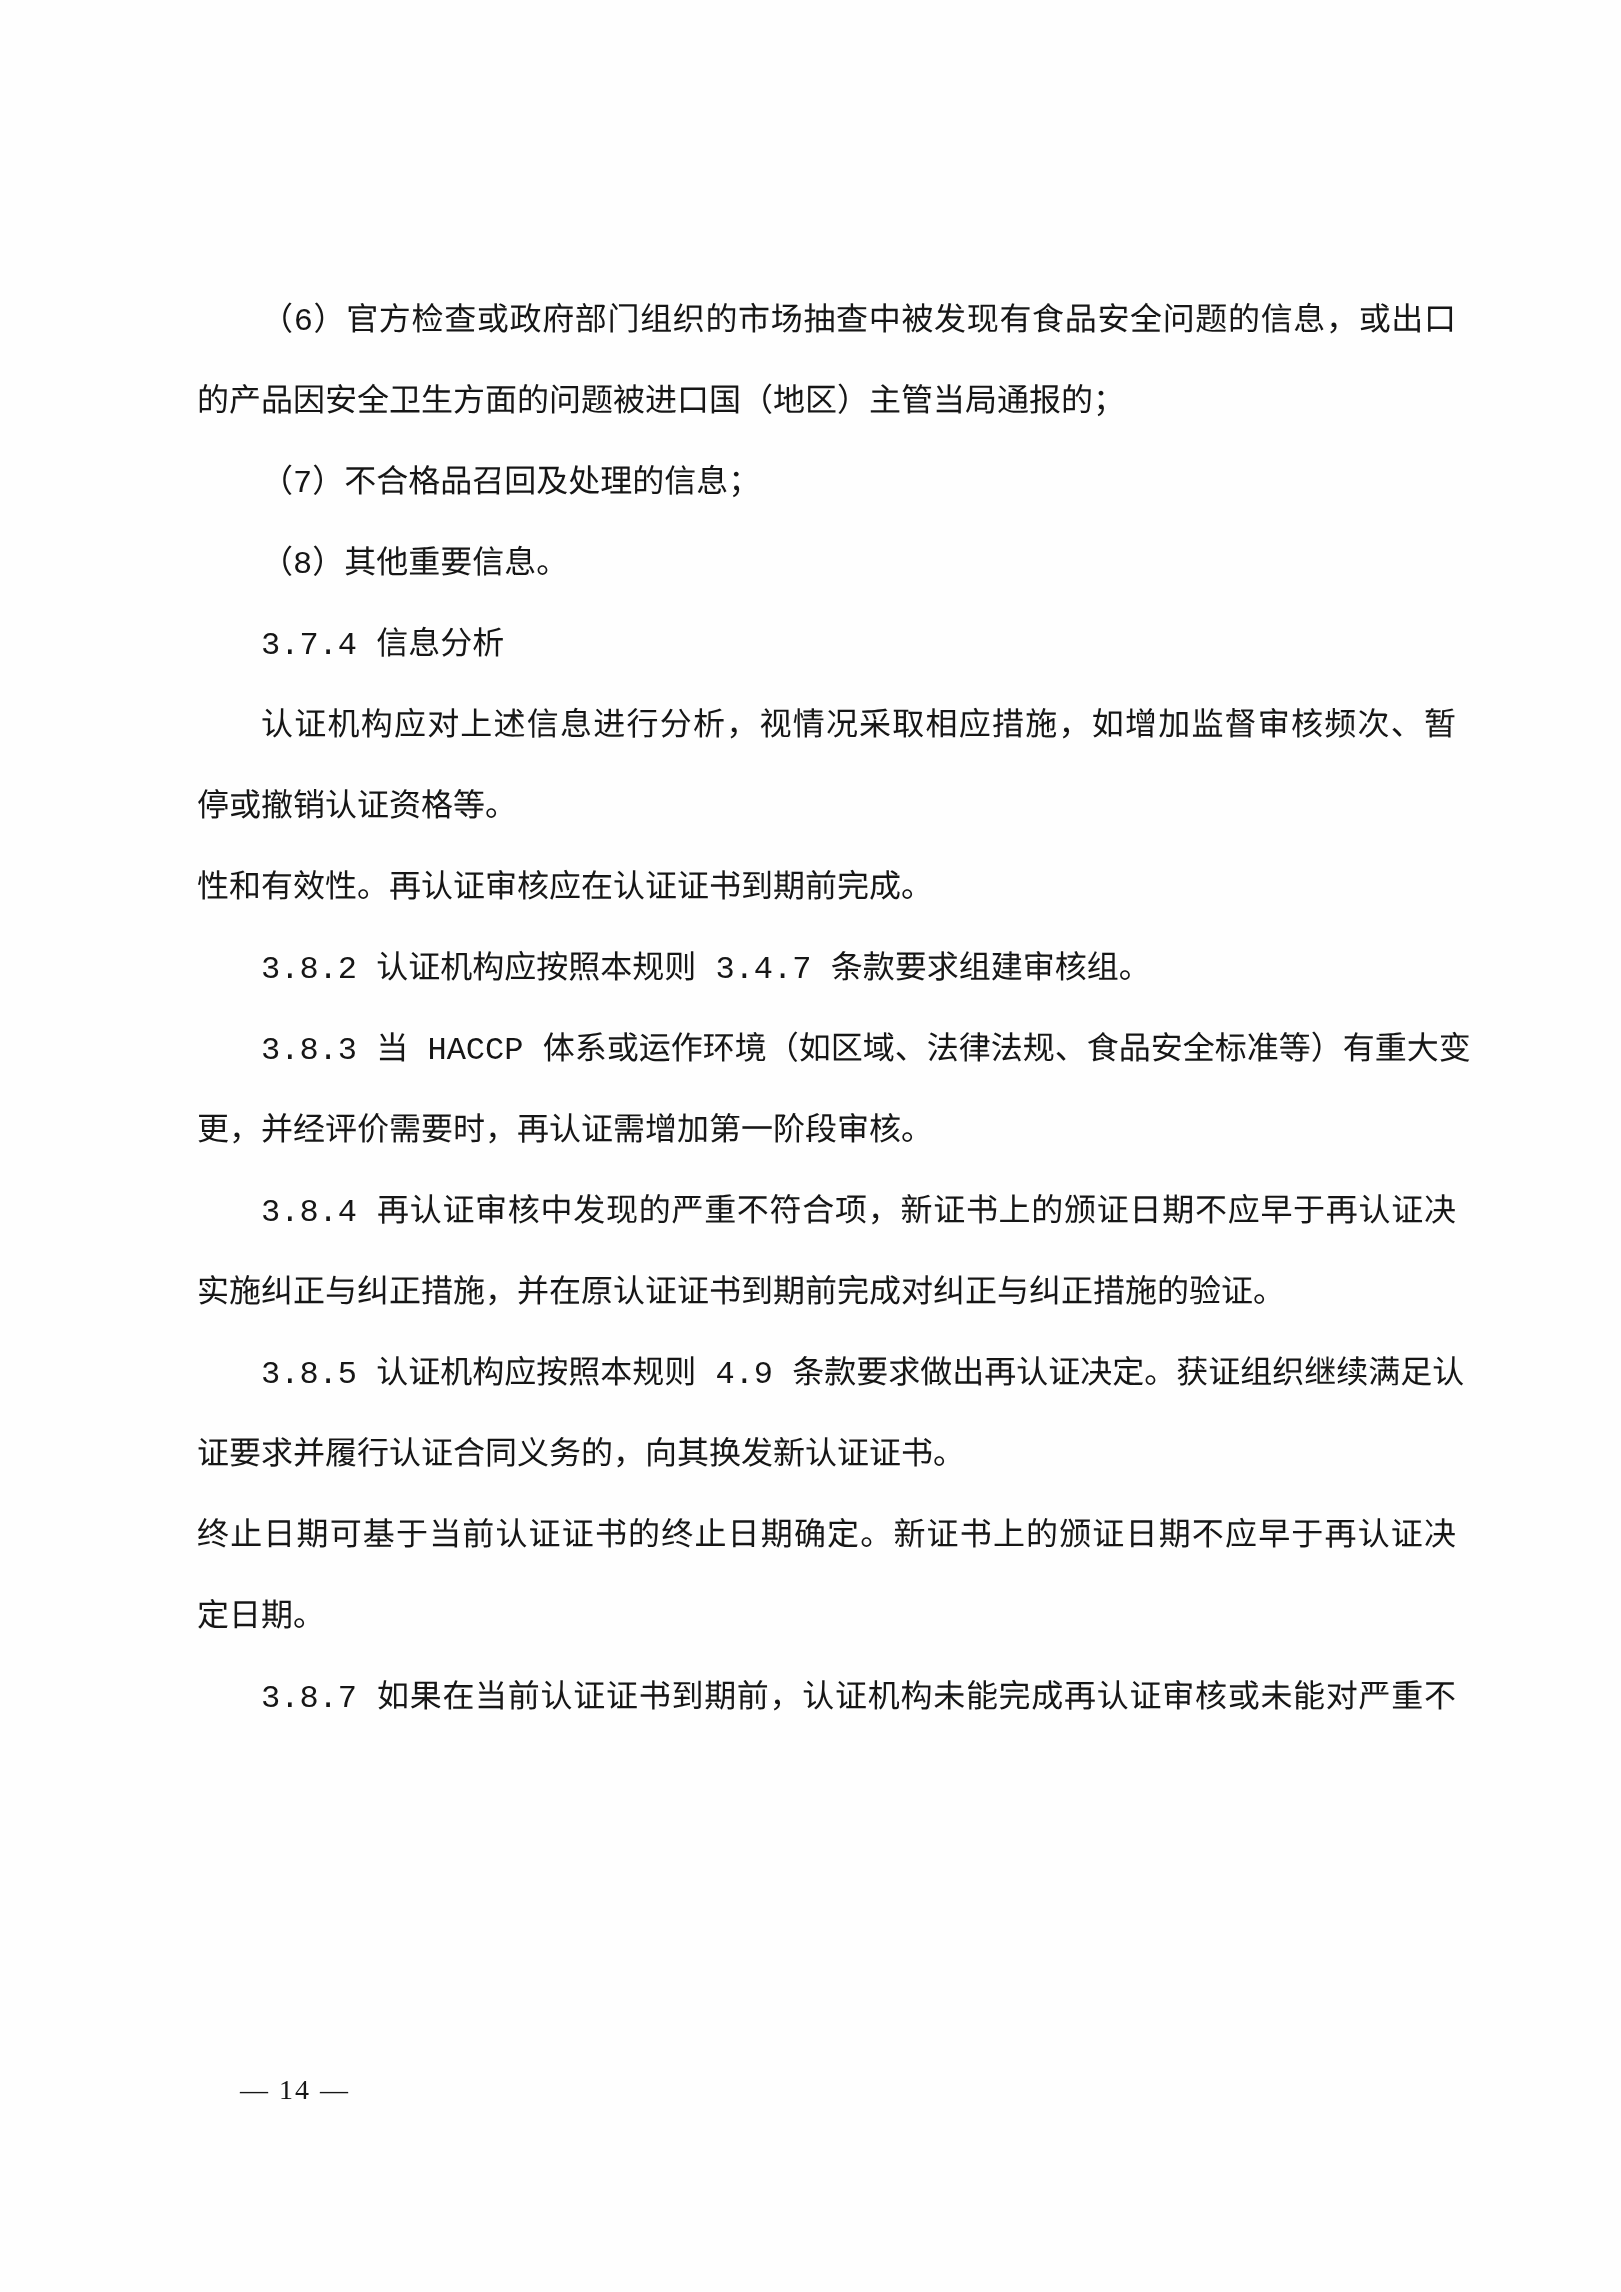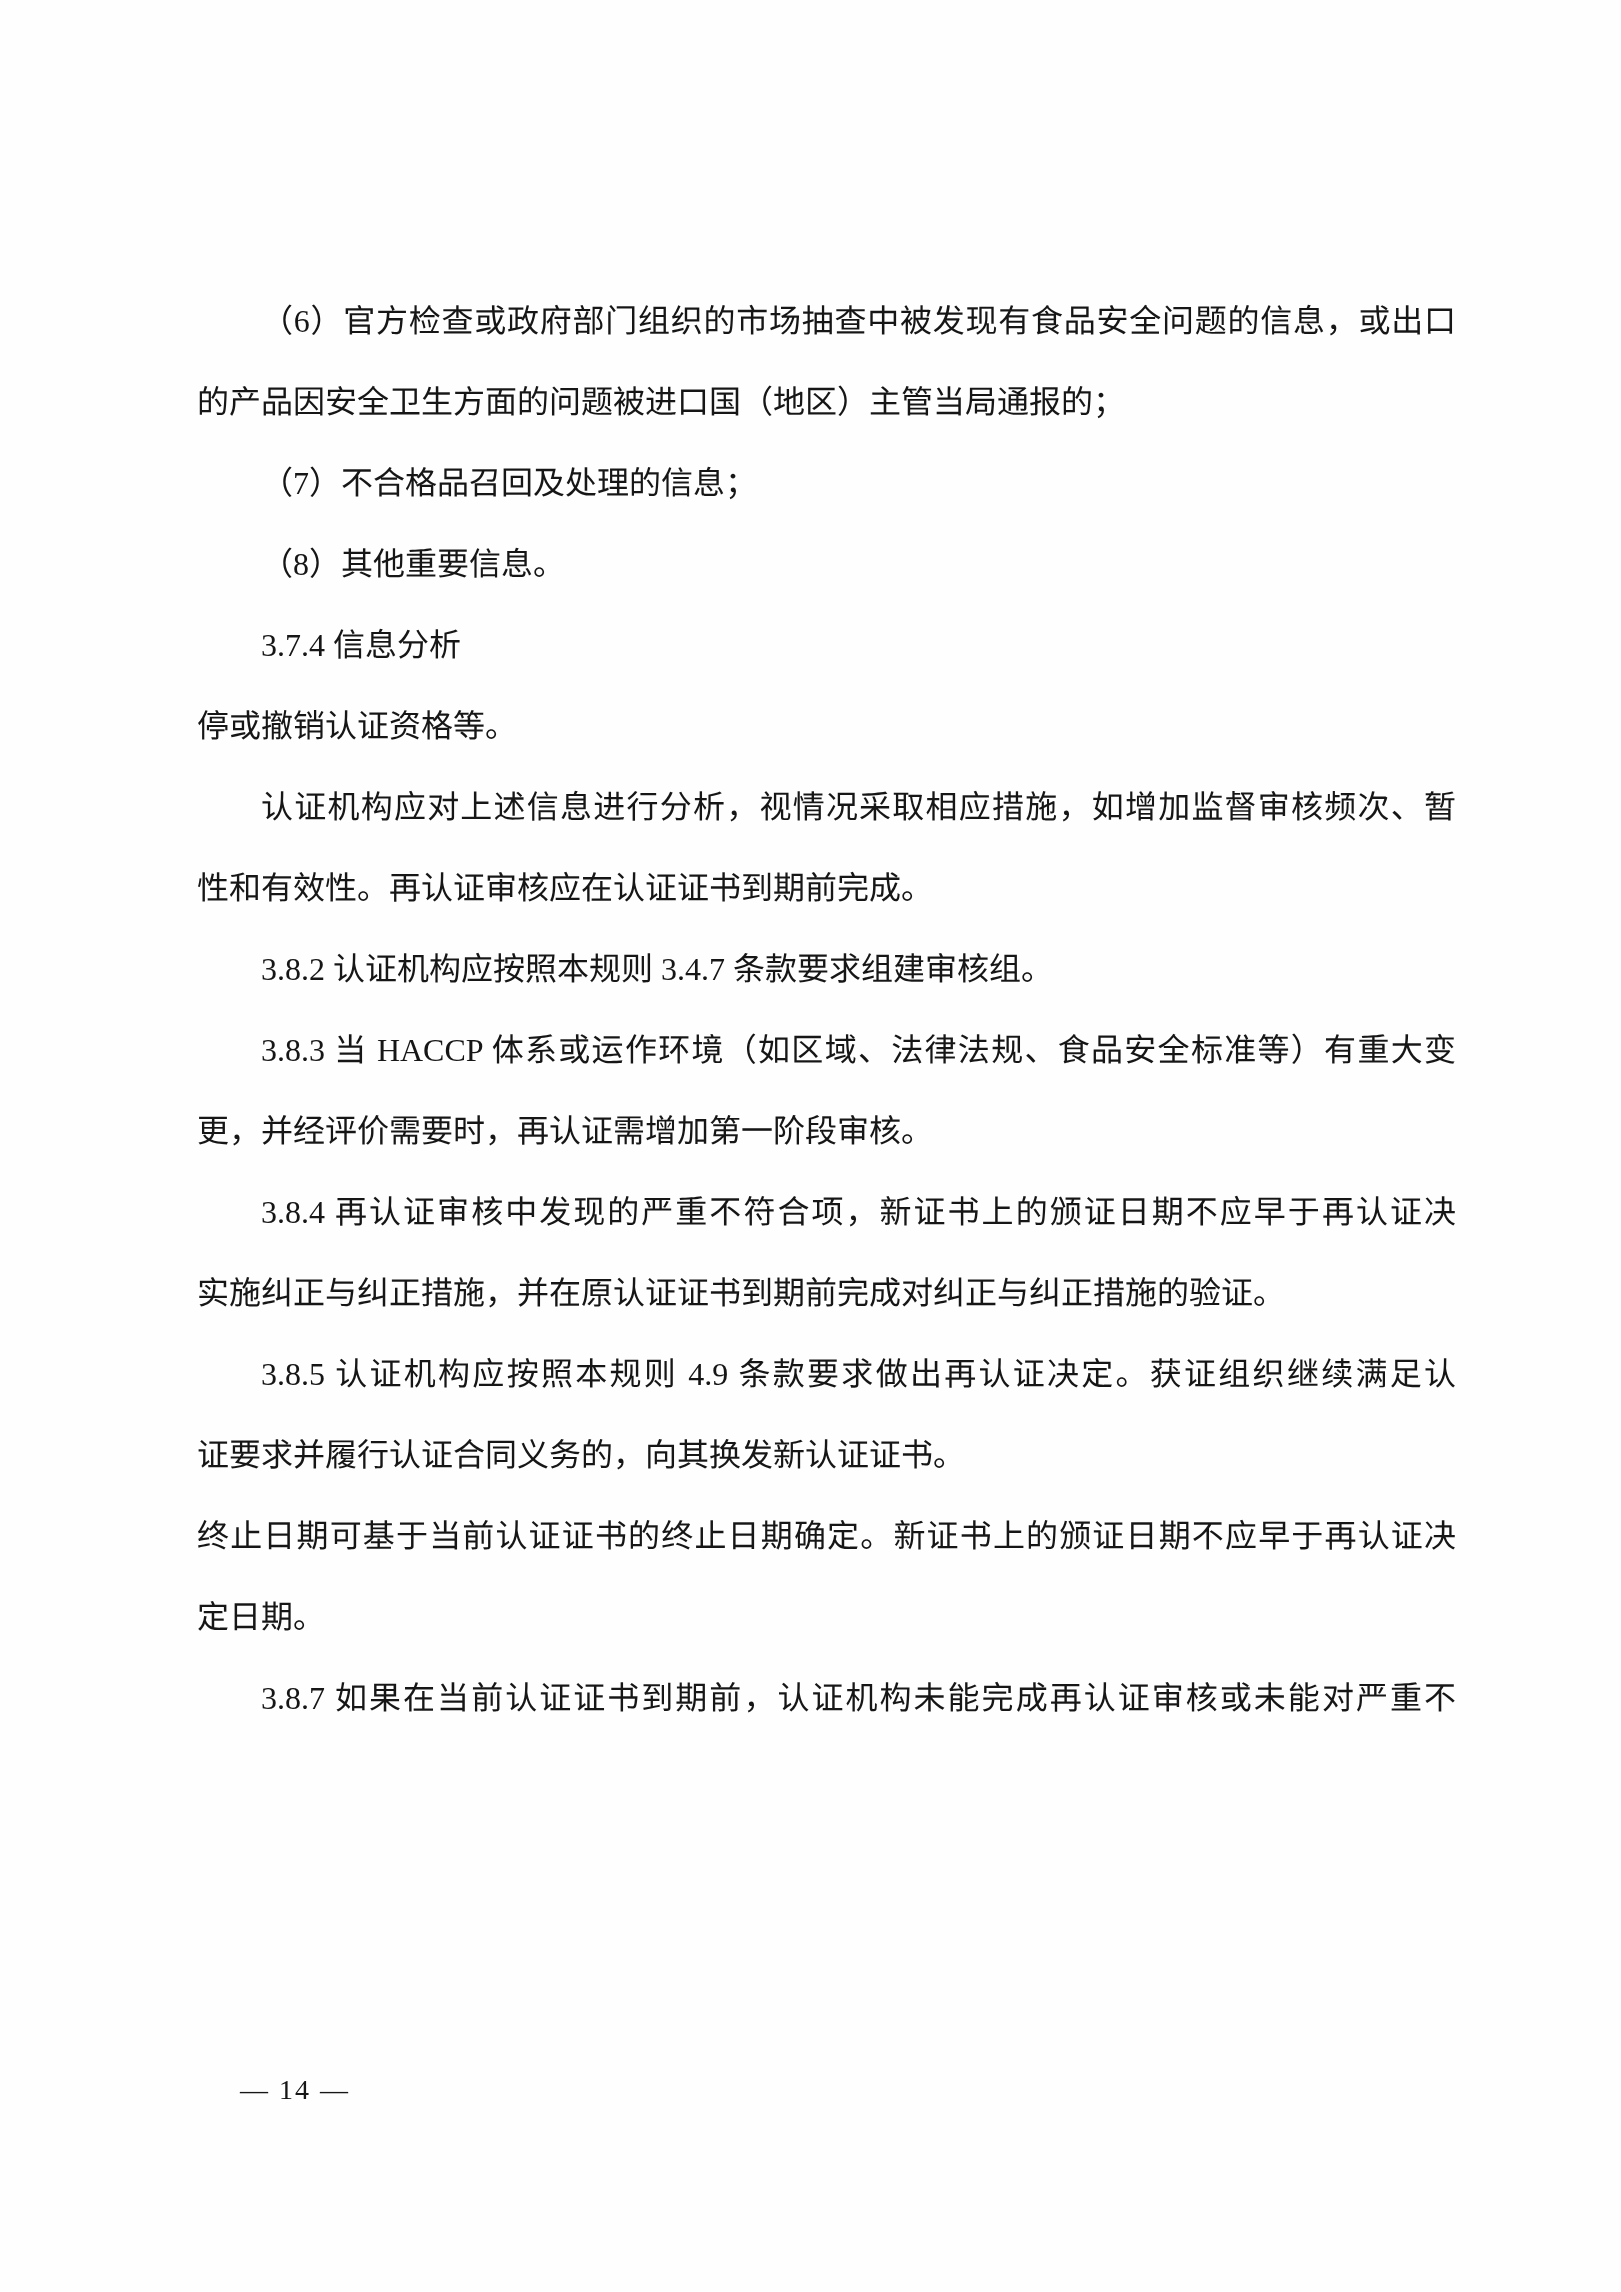--- a/index.html
+++ b/index.html
@@ -20,20 +20,21 @@
     position: absolute;
     left: 197px;
     top: 281px;
     width: 1259px;
   }
   .para {
     margin: 0;
     padding: 0;
     font-size: 32px;
     line-height: 81px;
+    font-family: Liberation Mono, monospace;
   }
   .line {
     display: block;
     white-space: nowrap;
     text-align: justify;
     text-align-last: left;
   }
   .line.fill {
     text-align-last: justify;
   }
@@ -62,22 +63,22 @@
       <p class="para">
         <span class="line first">（7）不合格品召回及处理的信息；</span>
       </p>
       <p class="para">
         <span class="line first">（8）其他重要信息。</span>
       </p>
       <p class="para">
         <span class="line first">3.7.4 信息分析</span>
       </p>
       <p class="para">
+        <span class="line first fill">认证机构应对上述信息进行分析，视情况采取相应措施，如增加监督审核频次、暂</span>
         <span class="line">停或撤销认证资格等。</span>
-        <span class="line first fill">认证机构应对上述信息进行分析，视情况采取相应措施，如增加监督审核频次、暂</span>
       </p>
       <p class="para">
         <span class="line">性和有效性。再认证审核应在认证证书到期前完成。</span>
       </p>
       <p class="para">
         <span class="line first">3.8.2 认证机构应按照本规则 3.4.7 条款要求组建审核组。</span>
       </p>
       <p class="para">
         <span class="line first fill">3.8.3 当 HACCP 体系或运作环境（如区域、法律法规、食品安全标准等）有重大变</span>
         <span class="line">更，并经评价需要时，再认证需增加第一阶段审核。</span>

